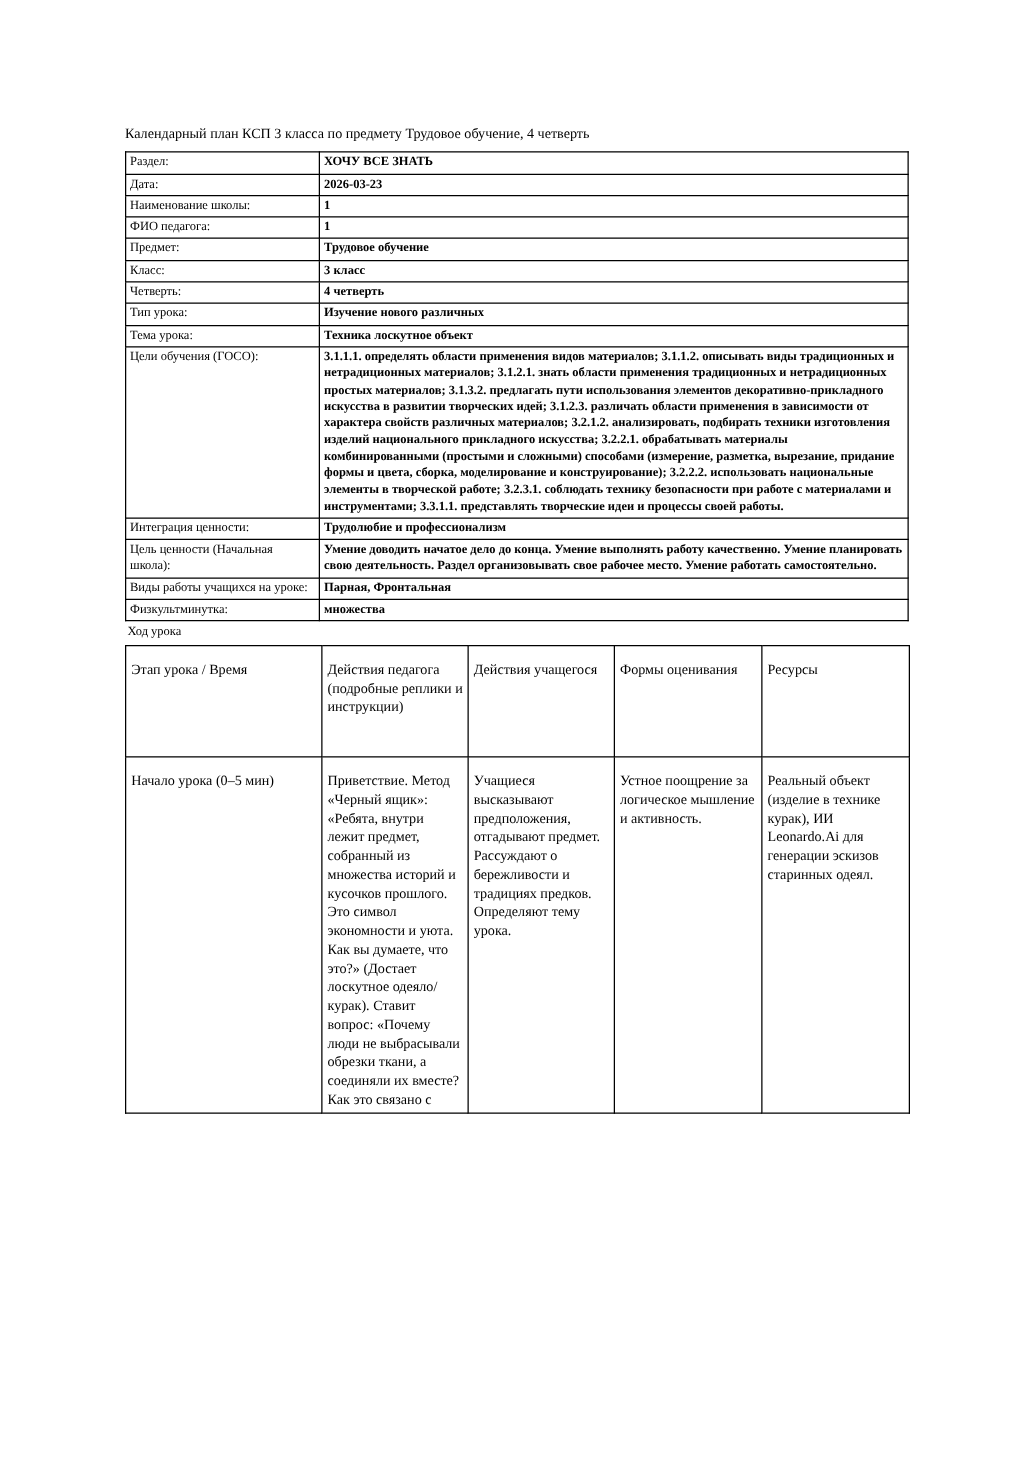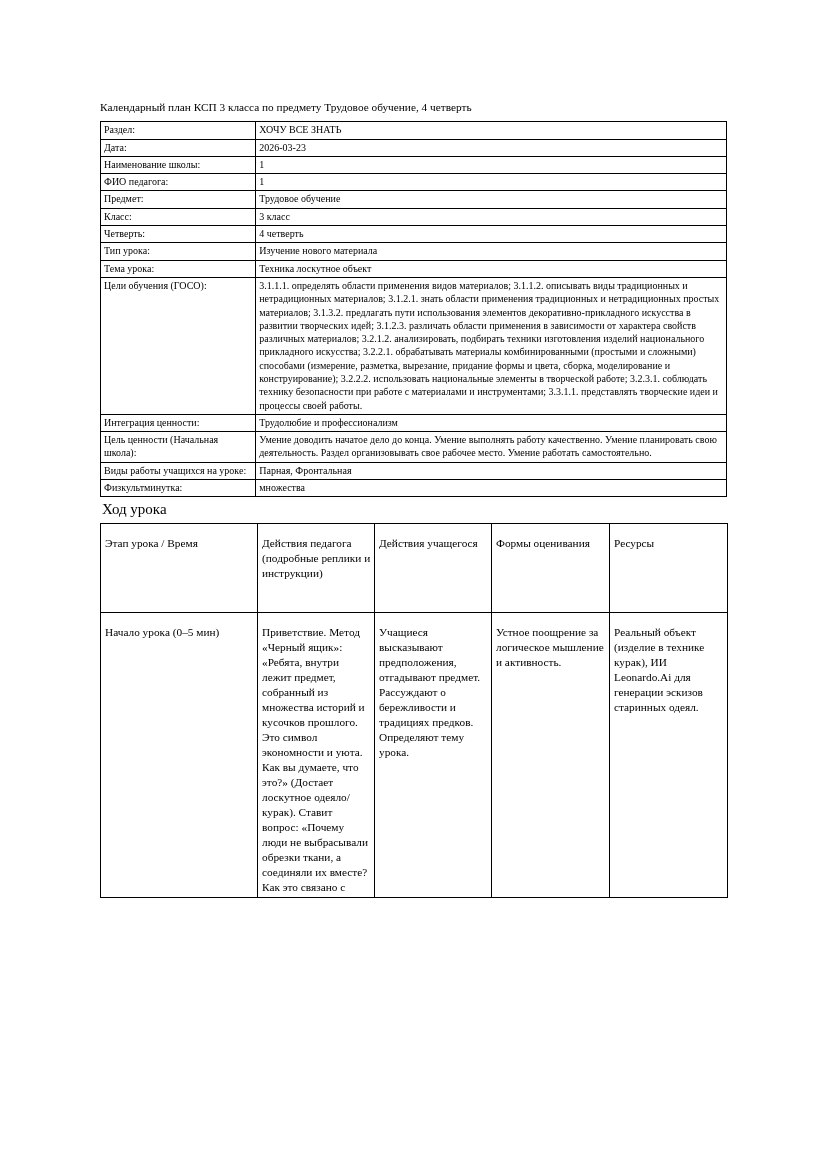--- a/index.html
+++ b/index.html
@@ -37,23 +37,24 @@
     vertical-align: top;
     font-size: 10px;
     line-height: 1.33;
     padding: 1px 3px 2px 3px;
   }
   table.info td.label {
     width: 155px;
   }
   table.info td.value {
     width: 470px;
+    font-weight: bold;
   }
   .mid-label {
-    font-size: 15px;
+    font-size: 10px;
     line-height: 1.35;
     margin: 2px 0 3px 2px;
   }
   table.flow {
     margin-top: 0;
   }
   table.flow th, table.flow td {
     border: 1px solid #000000;
     vertical-align: top;
     font-size: 11.3px;
@@ -105,21 +106,21 @@
       <tr>
         <td class="label">Класс:</td>
         <td class="value">3 класс</td>
       </tr>
       <tr>
         <td class="label">Четверть:</td>
         <td class="value">4 четверть</td>
       </tr>
       <tr>
         <td class="label">Тип урока:</td>
-        <td class="value">Изучение нового материала</td>
+        <td class="value">Изучение нового различных</td>
       </tr>
       <tr>
         <td class="label">Тема урока:</td>
         <td class="value">Техника лоскутное объект</td>
       </tr>
       <tr>
         <td class="label">Цели обучения (ГОСО):</td>
         <td class="value">3.1.1.1. определять области применения видов материалов; 3.1.1.2. описывать виды традиционных и нетрадиционных материалов; 3.1.2.1. знать области применения традиционных и нетрадиционных простых материалов; 3.1.3.2. предлагать пути использования элементов декоративно-прикладного искусства в развитии творческих идей; 3.1.2.3. различать области применения в зависимости от характера свойств различных материалов; 3.2.1.2. анализировать, подбирать техники изготовления изделий национального прикладного искусства; 3.2.2.1. обрабатывать материалы комбинированными (простыми и сложными) способами (измерение, разметка, вырезание, придание формы и цвета, сборка, моделирование и конструирование); 3.2.2.2. использовать национальные элементы в творческой работе; 3.2.3.1. соблюдать технику безопасности при работе с материалами и инструментами; 3.3.1.1. представлять творческие идеи и процессы своей работы.</td>
       </tr>
       <tr>

